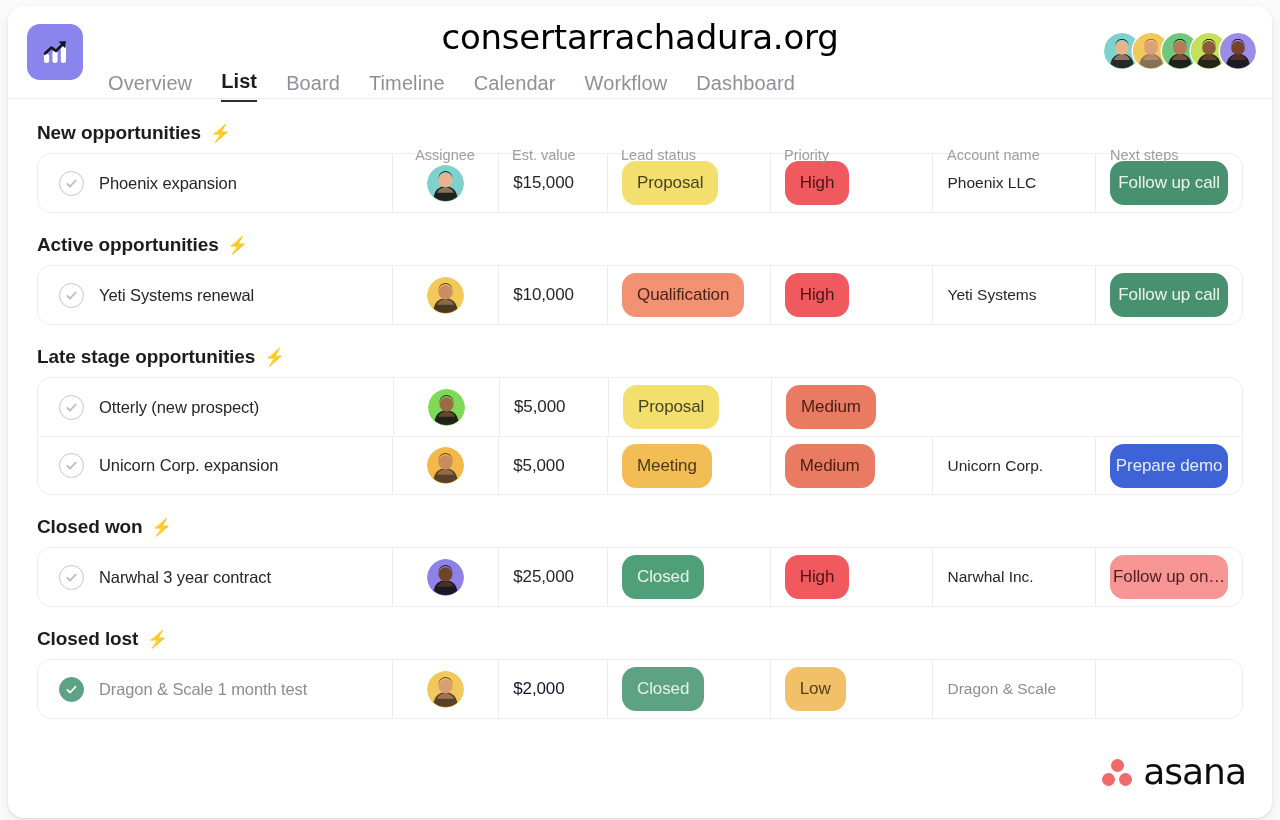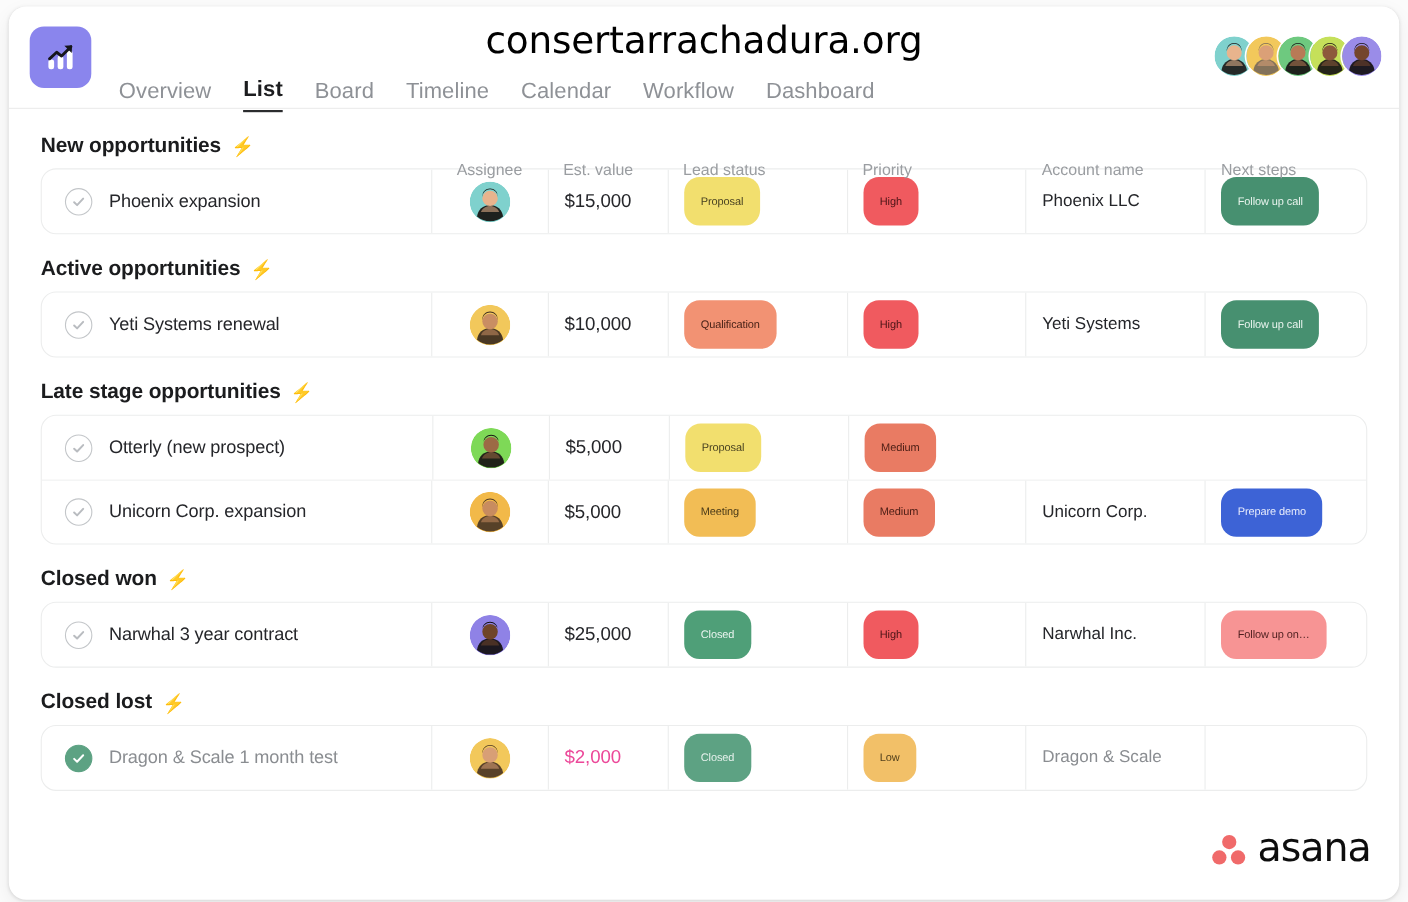--- a/index.html
+++ b/index.html
@@ -206,39 +206,39 @@
   .check.filled {
     background: #5da283;
     border-color: #5da283;
   }
 
   .money {
     font-size: 17px;
     color: #25262a;
     letter-spacing: -0.1px;
   }
-  .row.done .money { color: #ec4899; }
+  .row.done .money { color: #0f172a; }
 
   .acct {
     font-size: 15.5px;
     color: #25262a;
     white-space: nowrap;
     overflow: hidden;
     text-overflow: ellipsis;
   }
   .row.done .acct { color: #8a8d91; }
 
   .pill {
     display: inline-flex;
     align-items: center;
     justify-content: center;
     height: 44px;
     padding: 12px 15px;
     border-radius: 14px;
-    font-size: 10px;
+    font-size: 17px;
     white-space: nowrap;
     overflow: hidden;
     text-overflow: ellipsis;
     max-width: 100%;
     letter-spacing: -0.1px;
   }
 
   .avatar-sm {
     width: 37px; height: 37px;
     border-radius: 50%;

